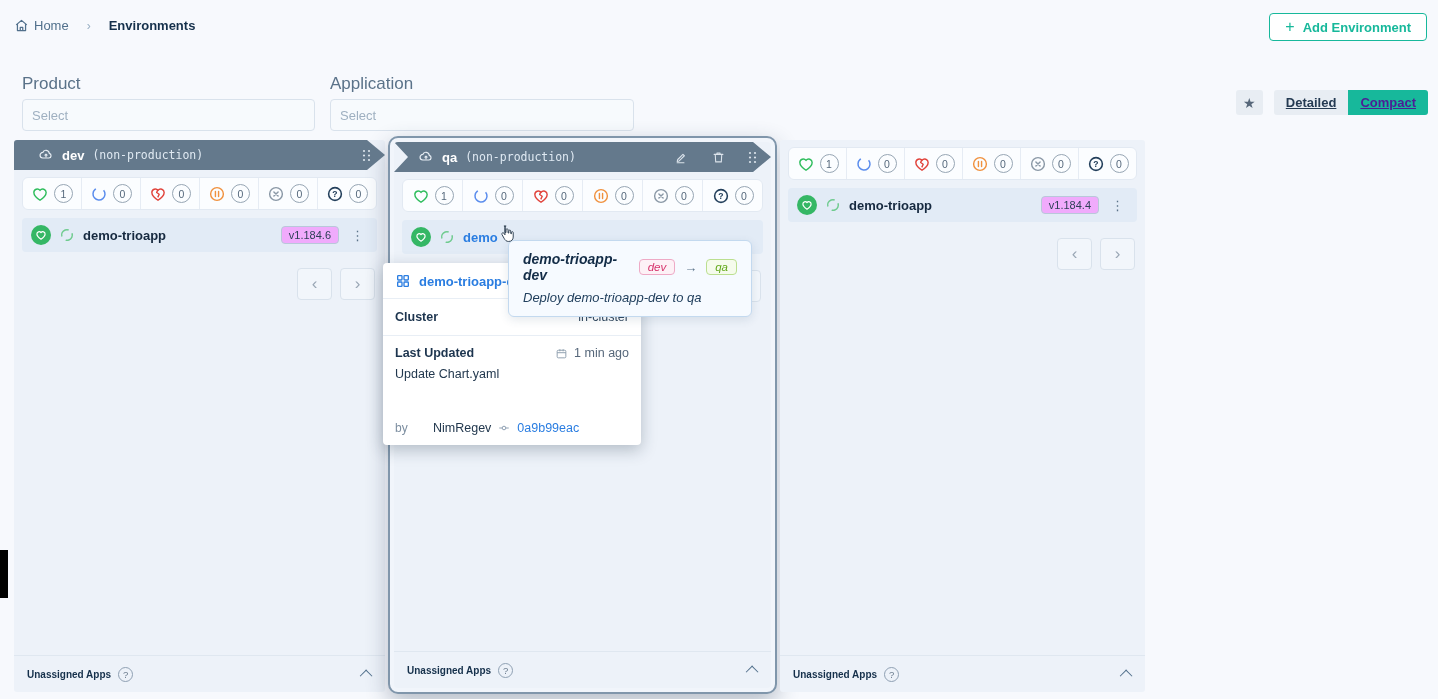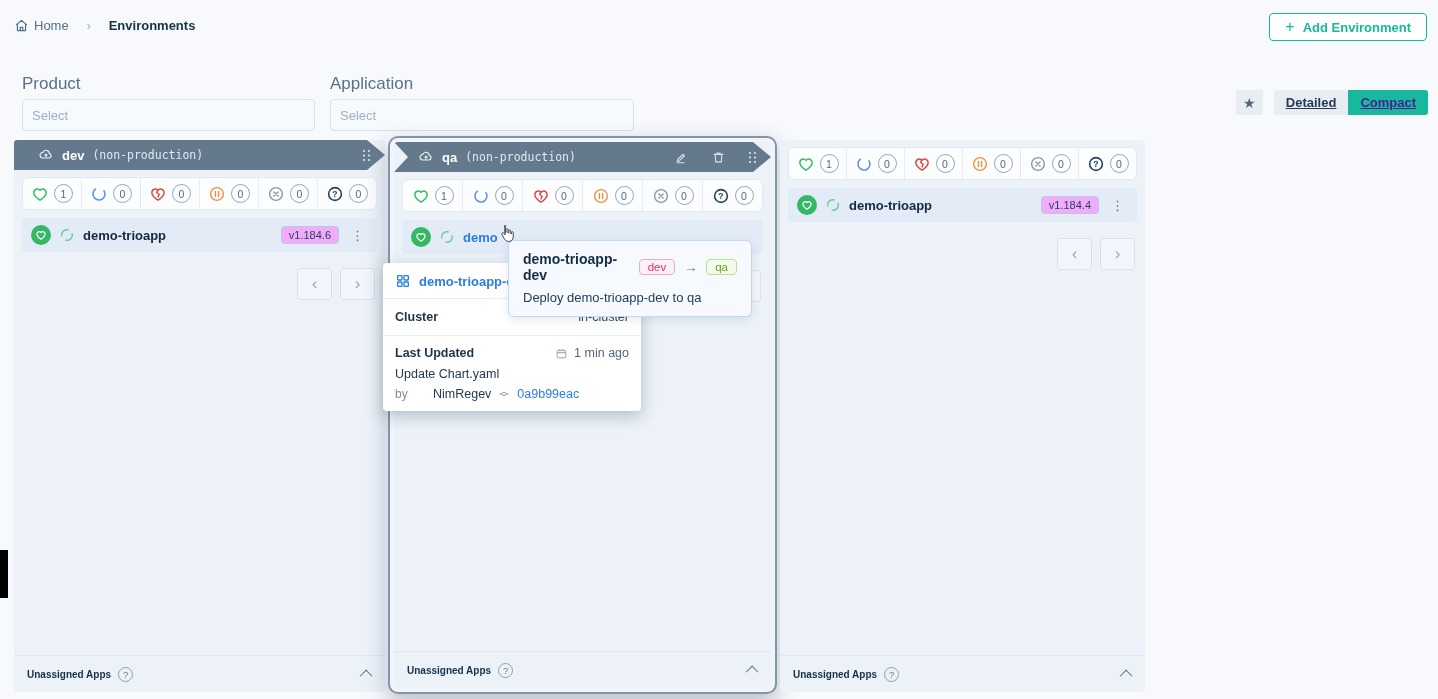--- a/index.html
+++ b/index.html
@@ -122,30 +122,30 @@
   }
   .popover .ph{ display:flex; align-items:center; gap:8px; padding:10px 12px 9px; border-bottom:1px solid #e8eef5; }
   .popover .ph .plink{ color:var(--link); font-weight:700; font-size:13px; cursor:pointer; }
   .popover .prow{ display:flex; align-items:center; padding:5px 12px; }
   .popover .prow .plbl{ font-weight:700; color:#1c344e; }
   .popover .prow .grow{ flex:1; }
   .popover .prow .pval{ color:#33495f; }
   .popover .pdivider{ border-top:1px solid #e8eef5; margin:6px 0 5px; }
   .popover .updated .pval{ color:#56677a; display:flex; align-items:center; gap:6px; }
   .popover .pmsg{ padding:2px 12px 4px; color:#22384e; }
-  .popover .pby{ display:flex; align-items:center; padding:2px 12px 10px; gap:6px; }
+  .popover .pby{ display:flex; align-items:center; padding:2px 12px 10px; gap:6px;margin-top:34px; }
   .popover .pby .bylbl{ color:#7c8ea0; font-size:12px; width:32px; }
   .popover .pby .author{ color:#22384e; }
   .popover .pby .hash{ color:var(--link); cursor:pointer; }
 
   
   .tooltip{
     position:absolute; left:508px; top:240px; width:244px; z-index:30;
     background:#f6faff; border:1px solid #c3d9ef; border-radius:6px;
-    padding:10px 14px 11px; box-shadow:0 3px 10px rgba(40,70,110,.12);
+    padding:10px 14px 11px; box-shadow:0 3px 10px rgba(40,70,110,.12);font-style:italic;
   }
   .tooltip .trow{ display:flex; align-items:center; gap:9px; }
   .tooltip .ttitle{ font-size:14px; font-weight:700; color:#132c47; }
   .badge{ font-size:11.5px; padding:1px 8px; border-radius:4px; border:1px solid; cursor:default; }
   .badge.dev{ background:#fdf1f6; border-color:#eeaac6; color:#d6336c; }
   .badge.qa{ background:#f5fbec; border-color:#bbdf90; color:#61a818; }
   .tooltip .tarrow{ color:#5a7289; font-size:13px; }
   .tooltip .tdesc{ margin-top:7px; font-size:13px; color:#22405e; }
 
   .black-strip{ position:absolute; left:0; top:550px; width:8px; height:48px; background:#000; z-index:5; }

